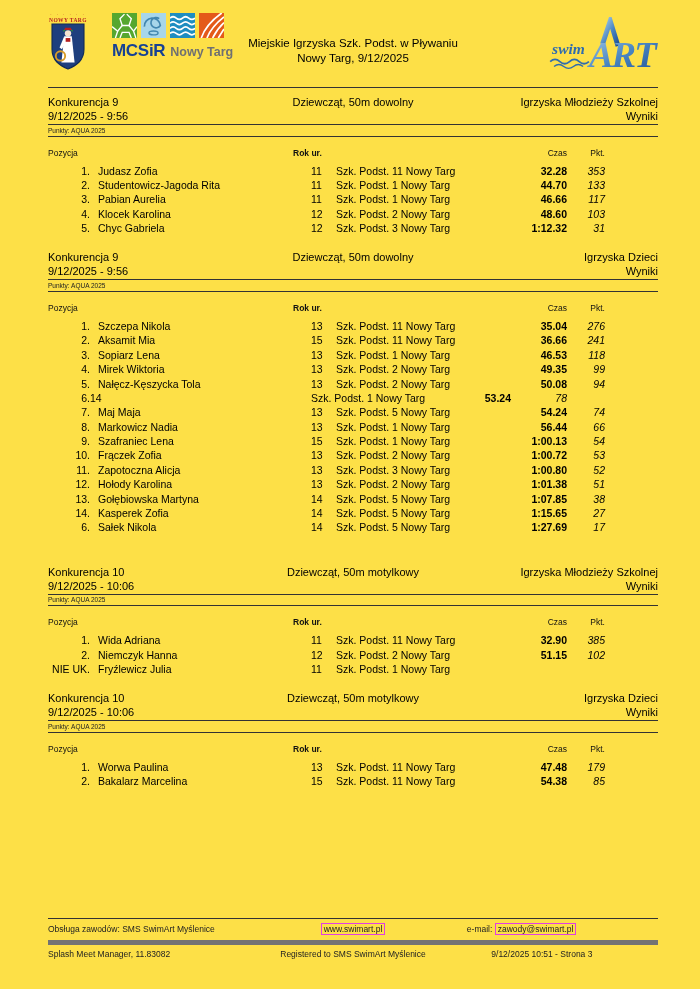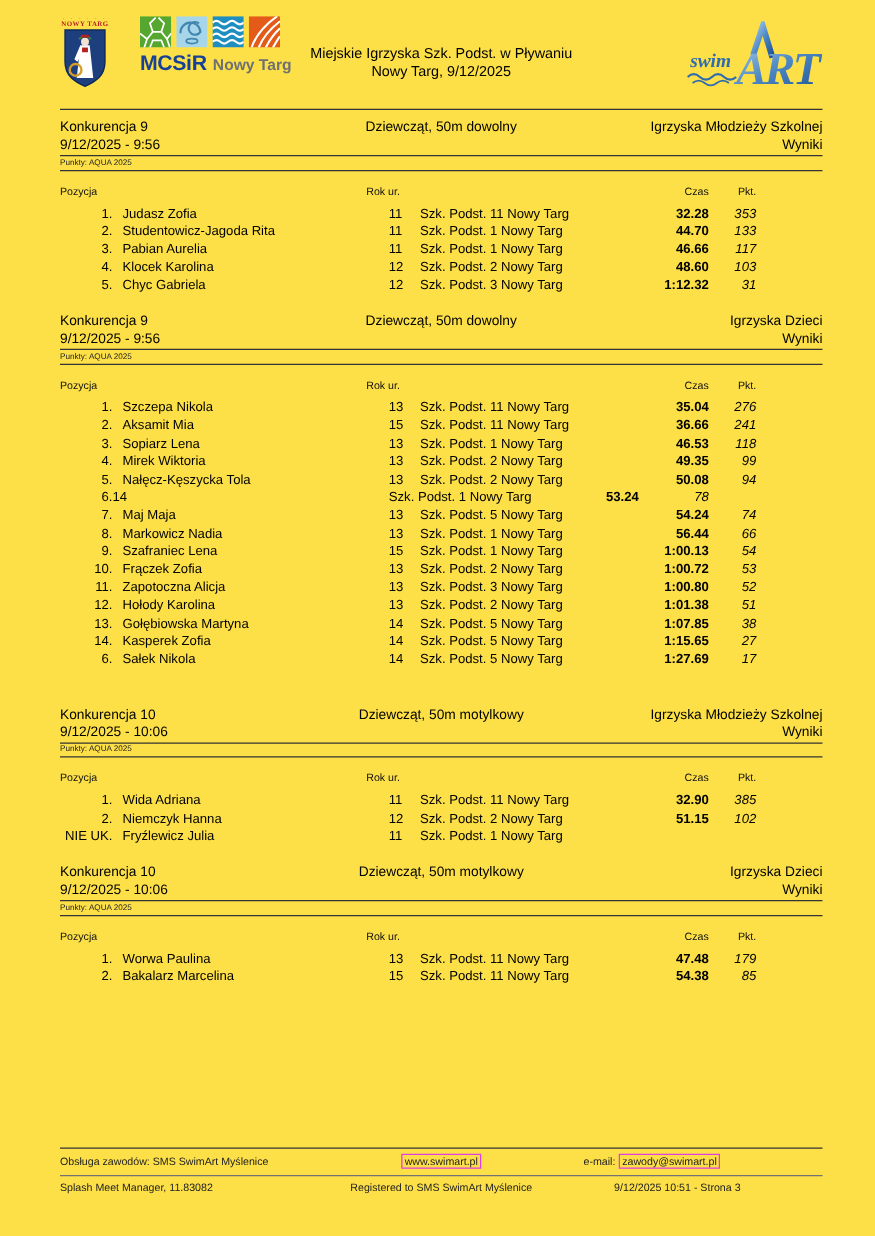--- a/index.html
+++ b/index.html
@@ -21,36 +21,36 @@
   .swimart { margin-left:auto; margin-top:4px; }
 
   
   .sec { margin:0 42px 0 48px; }
   .sec.s1 { margin-top:7px; } .sec.s2 { margin-top:15px; } .sec.s3 { margin-top:30px; } .sec.s4 { margin-top:15px; }
   .sec-head { display:flex; font-size:11px; line-height:14px; color:#000; }
   .sh-left { width:200px; } .sh-center { flex:1; text-align:center; } .sh-right { width:200px; text-align:right; }
   .points-bar { margin-top:1px; border-top:1px solid #333; border-bottom:1px solid #333; font-size:6.5px; line-height:7px; padding:1.5px 0 2px; color:#222; }
   .cols { position:relative; margin-top:11px; height:12px; font-size:8.5px; color:#111; }
   .h-poz { position:absolute; left:0; }
-  .h-rok { position:absolute; left:245px; }
+  .h-rok { position:absolute; left:245px;font-weight:bold; }
   .h-czas { position:absolute; left:0; width:519px; text-align:right; }
   .h-pkt  { position:absolute; left:0; width:557px; text-align:right; }
   .rows { margin-top:4px; }
   .row { display:grid; grid-template-columns:42px 221px 25px 175px 56px 38px; font-size:10.5px; line-height:14.4px; height:14.4px; color:#000; }
   .c-pos { text-align:right; white-space:nowrap; }
   .c-name { padding-left:8px; white-space:nowrap; }
   .c-club { white-space:nowrap; }
   .c-time { text-align:right; font-weight:bold; }
   .c-pts { text-align:right;font-style:italic; }
 
   
   .footer { position:absolute; top:918px; left:48px; width:610px; font-size:8.5px; color:#222; }
   .f-row { display:flex; align-items:center; }
   .f-row1 { border-top:1px solid #333; padding:4px 0 5px; }
-  .f-row2 { border-top:1px solid #737373; padding:4px 0; }
+  .f-row2 { border-top:5px solid #737373; padding:4px 0; }
   .f-left { flex:1; } .f-center { flex:0 0 auto; text-align:center; } .f-right { flex:1; text-align:center; }
   .link-box { display:inline-block; border:1px solid #e23de2; padding:0 2px; color:#222; text-decoration:none; }
 </style>
 </head>
 <body>
 
 <div class="page">
 
   <div class="header">
 

